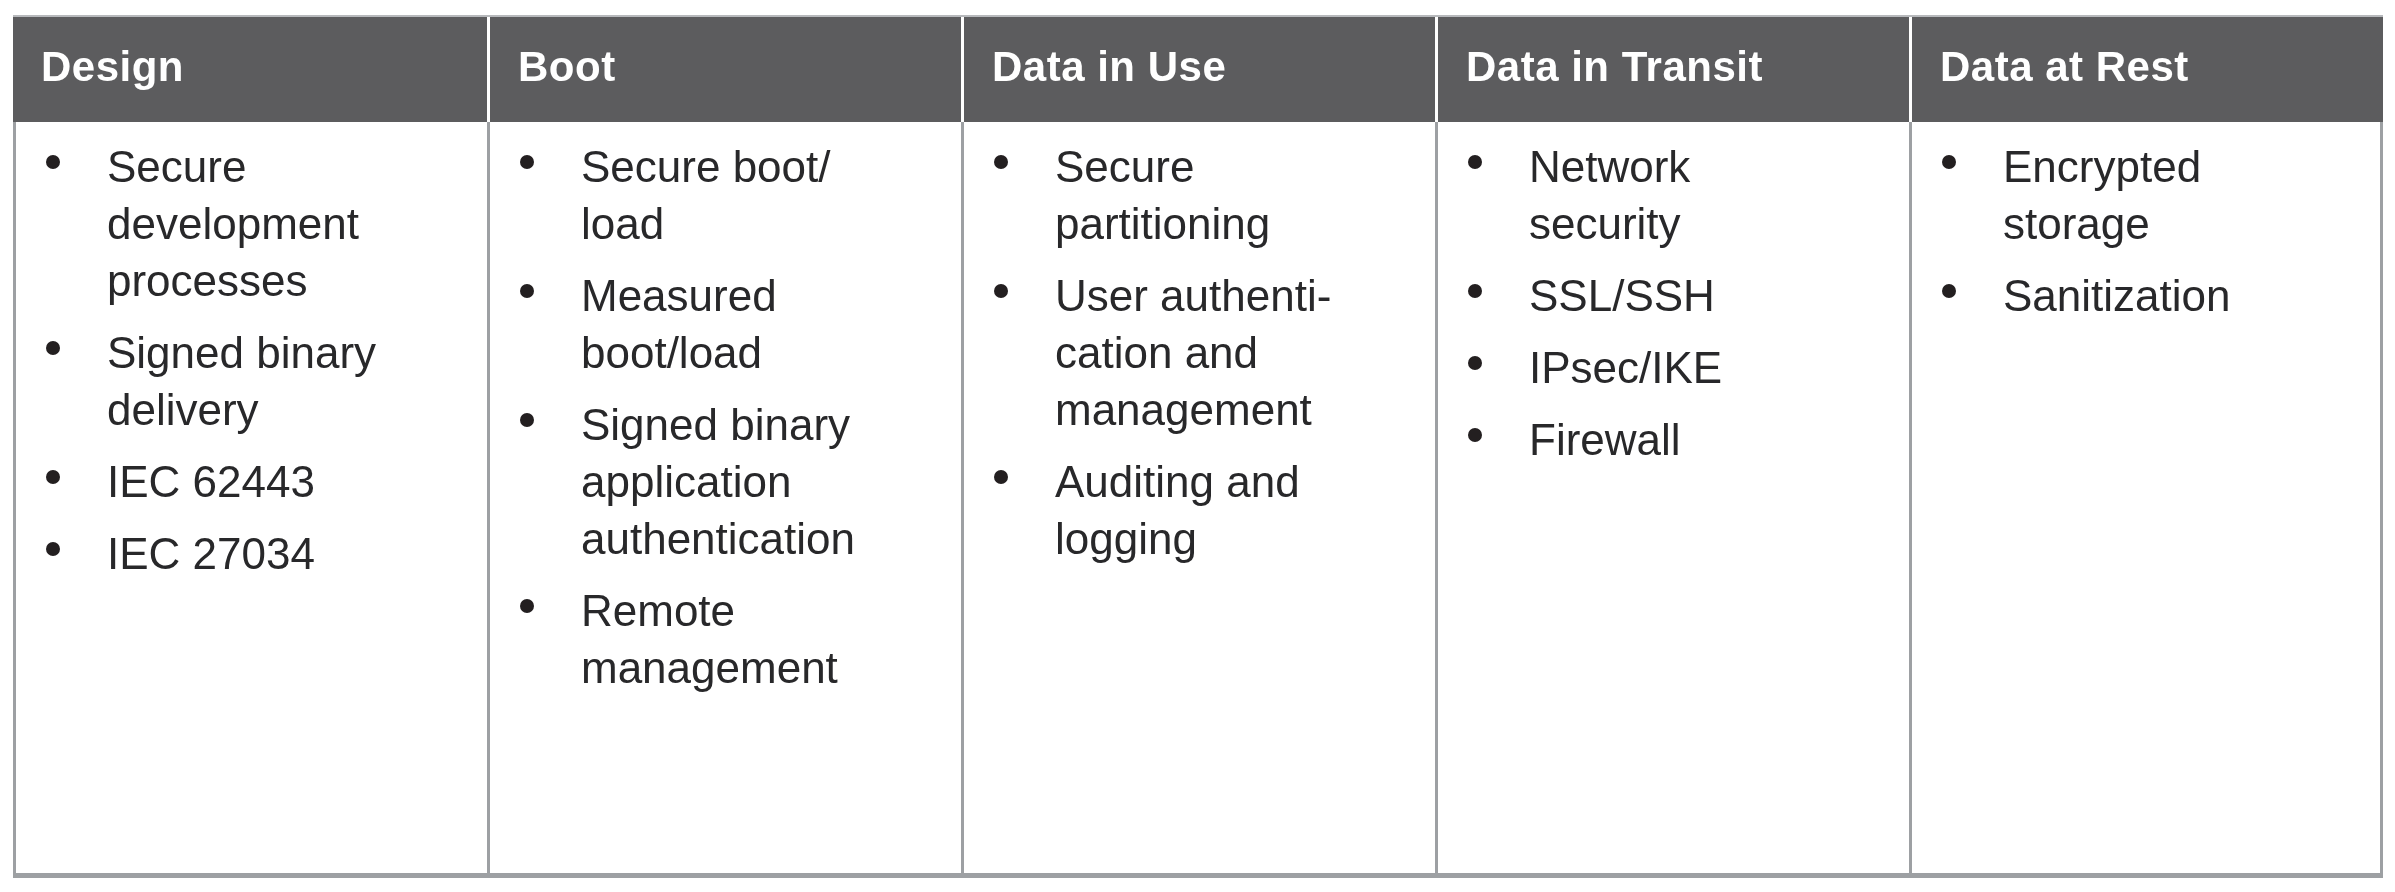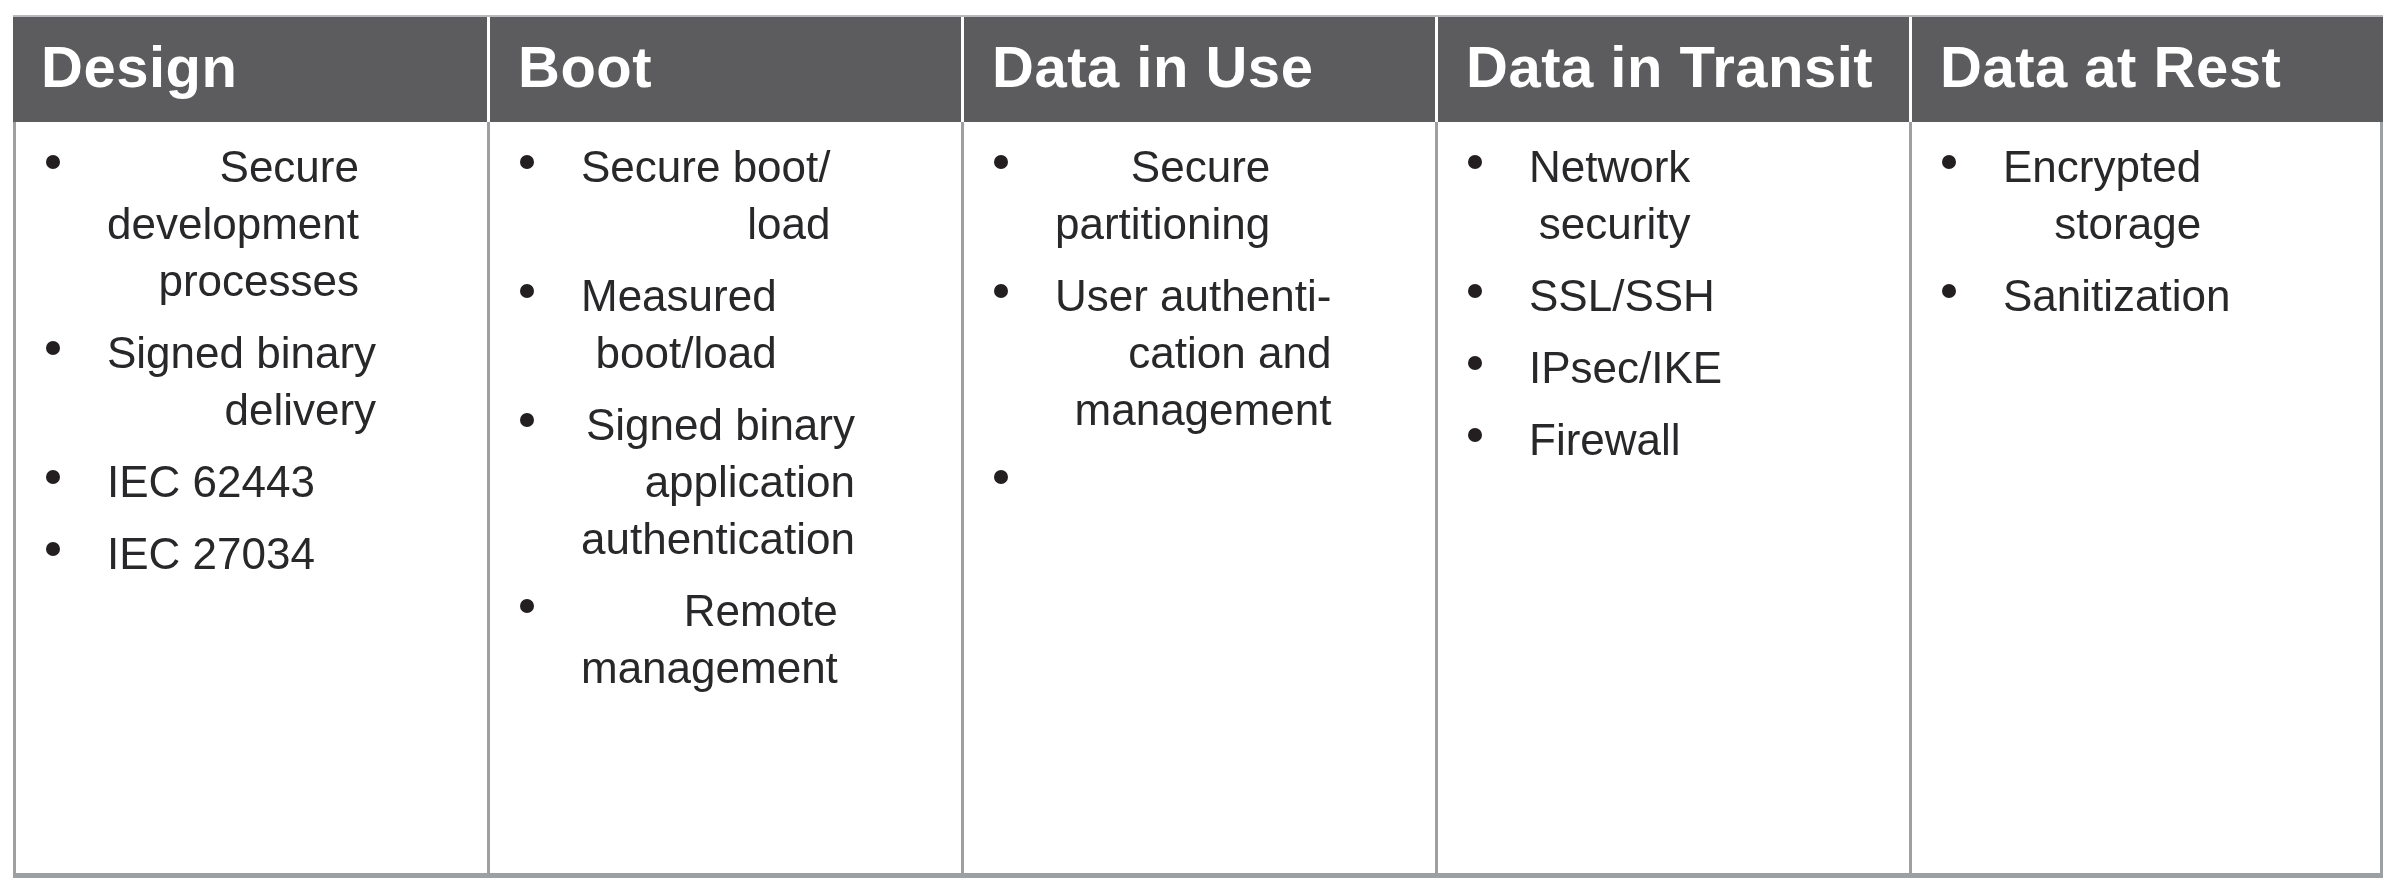--- a/index.html
+++ b/index.html
@@ -29,21 +29,21 @@
     width: 20%;
     box-sizing: border-box;
     display: flex;
     align-items: center;
     padding: 0 8px 6px 28px;
     overflow: hidden;
   }
   .hcell + .hcell { border-left: 3px solid var(--header-divider, #ffffff); text-align: right; }
   .htext {
     color: var(--header-text, #ffffff);
-    font-size: 58px;
+    font-size: 42px;
     font-weight: 700;
     letter-spacing: 0.5px;
     white-space: nowrap;
   }
   .body-row {
     display: flex;
     height: 751px;
     background: #ffffff;
   }
   .bcell {
@@ -60,21 +60,20 @@
   }
   .item {
     display: flex;
     align-items: flex-start;
     padding-left: 30px;
     margin-bottom: 15px;
     color: var(--body-text, #28282a);
     font-size: 44px;
     line-height: 57px;
     font-weight: 400;
-    text-align: right;
   }
   .bullet-icon {
     flex: 0 0 14px;
     width: 14px;
     height: 14px;
     border-radius: 50%;
     background: var(--bullet, #231f20);
     margin-top: 17px;
     margin-right: 47px;
   }
@@ -174,20 +173,22 @@
 
   <li class="item">
     <span class="bullet-icon"></span>
     <span class="item-text">User authenti-
 cation and
 management</span>
   </li>
 
   <li class="item">
     <span class="bullet-icon"></span>
+    <span class="item-text">Auditing and
+logging</span>
   </li>
 </ul>
   </div>
 
   <div class="bcell">
     <ul class="items">
   <li class="item">
     <span class="bullet-icon"></span>
     <span class="item-text">Network
 security</span>

